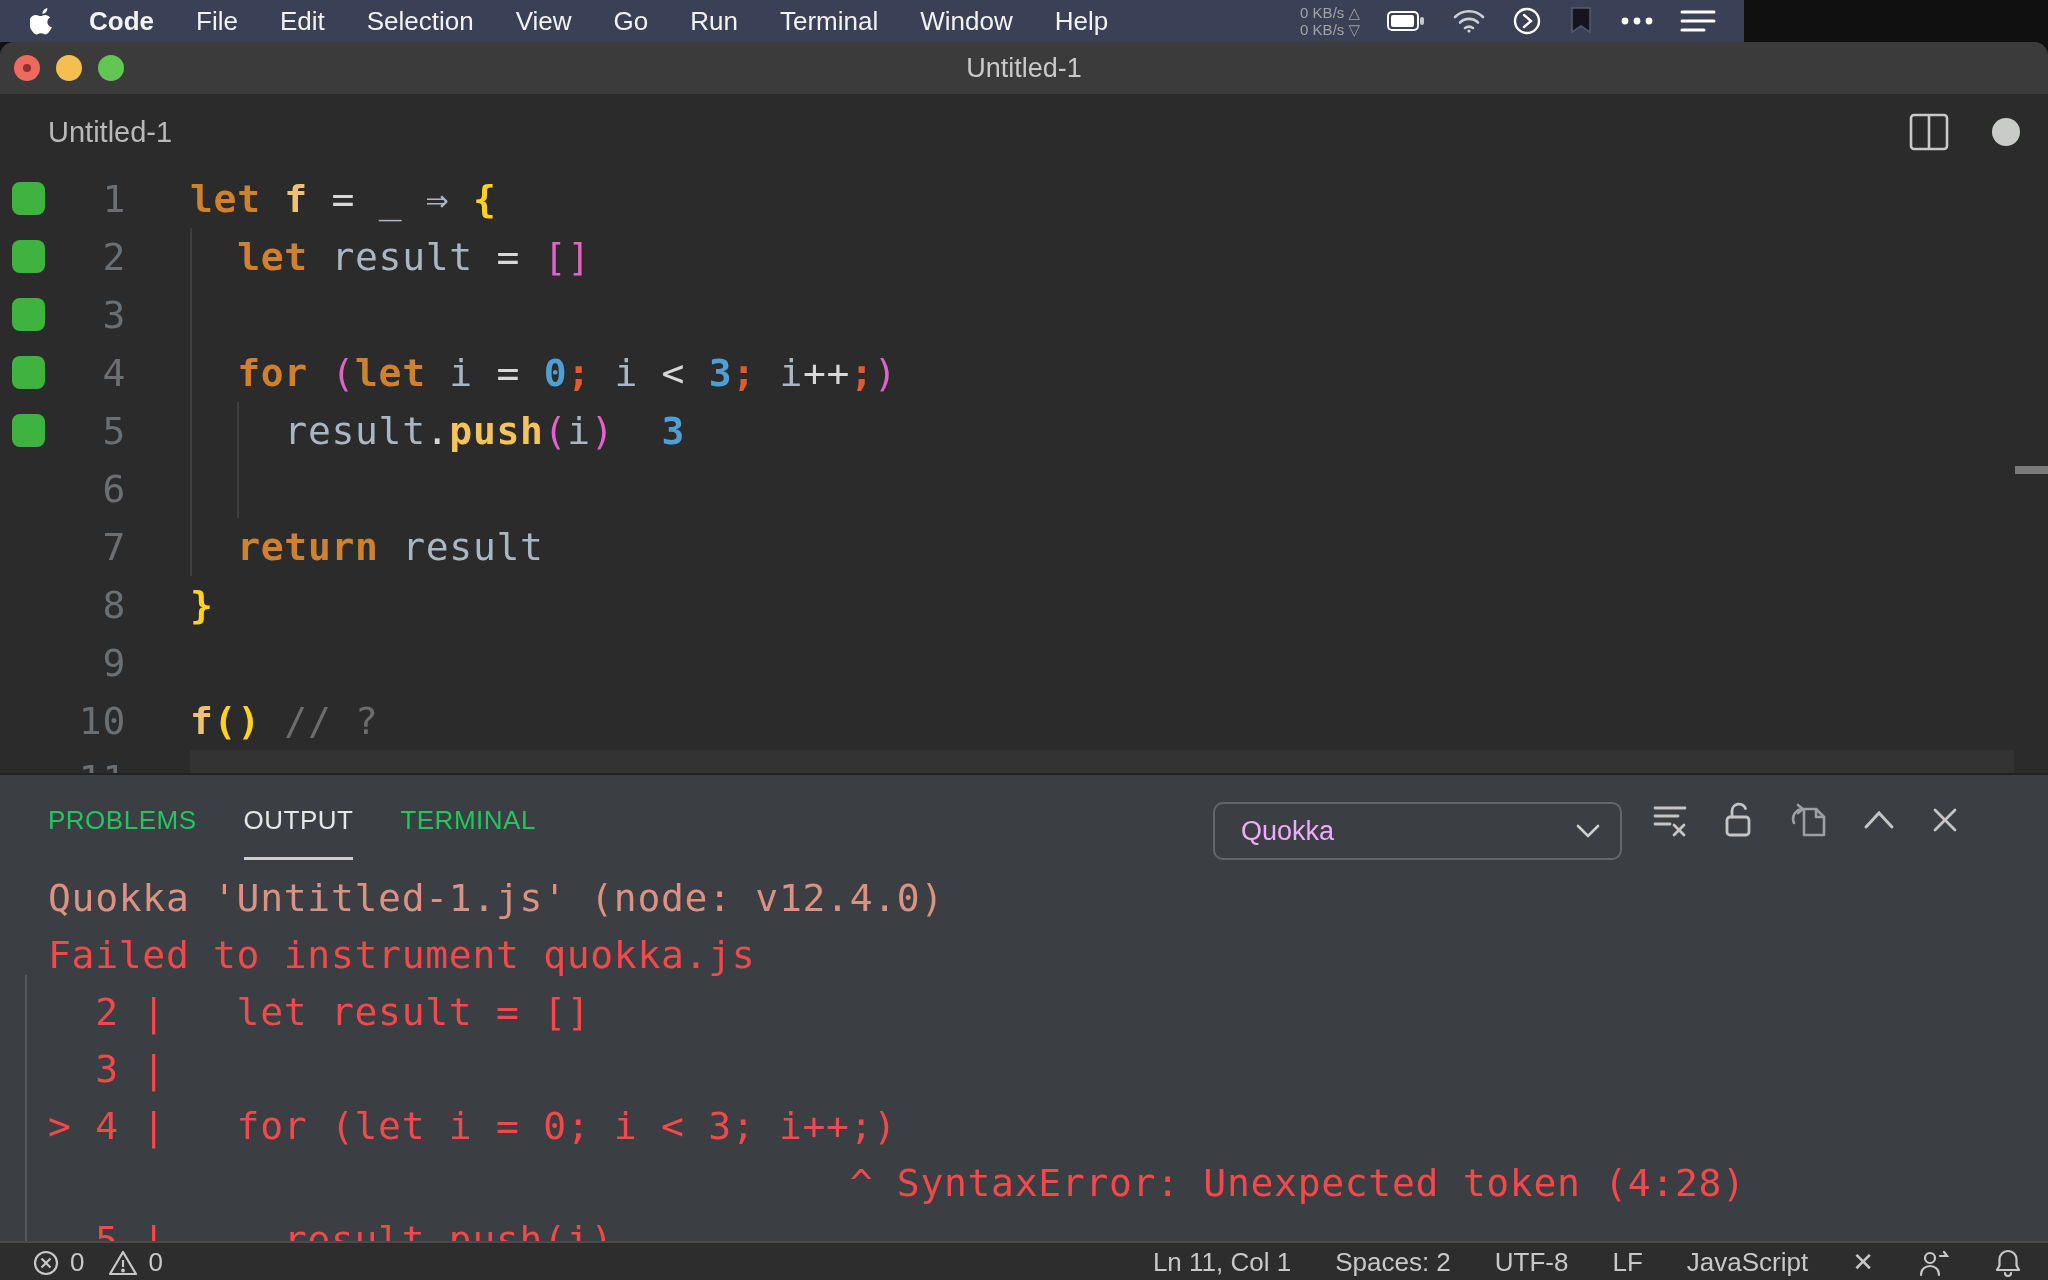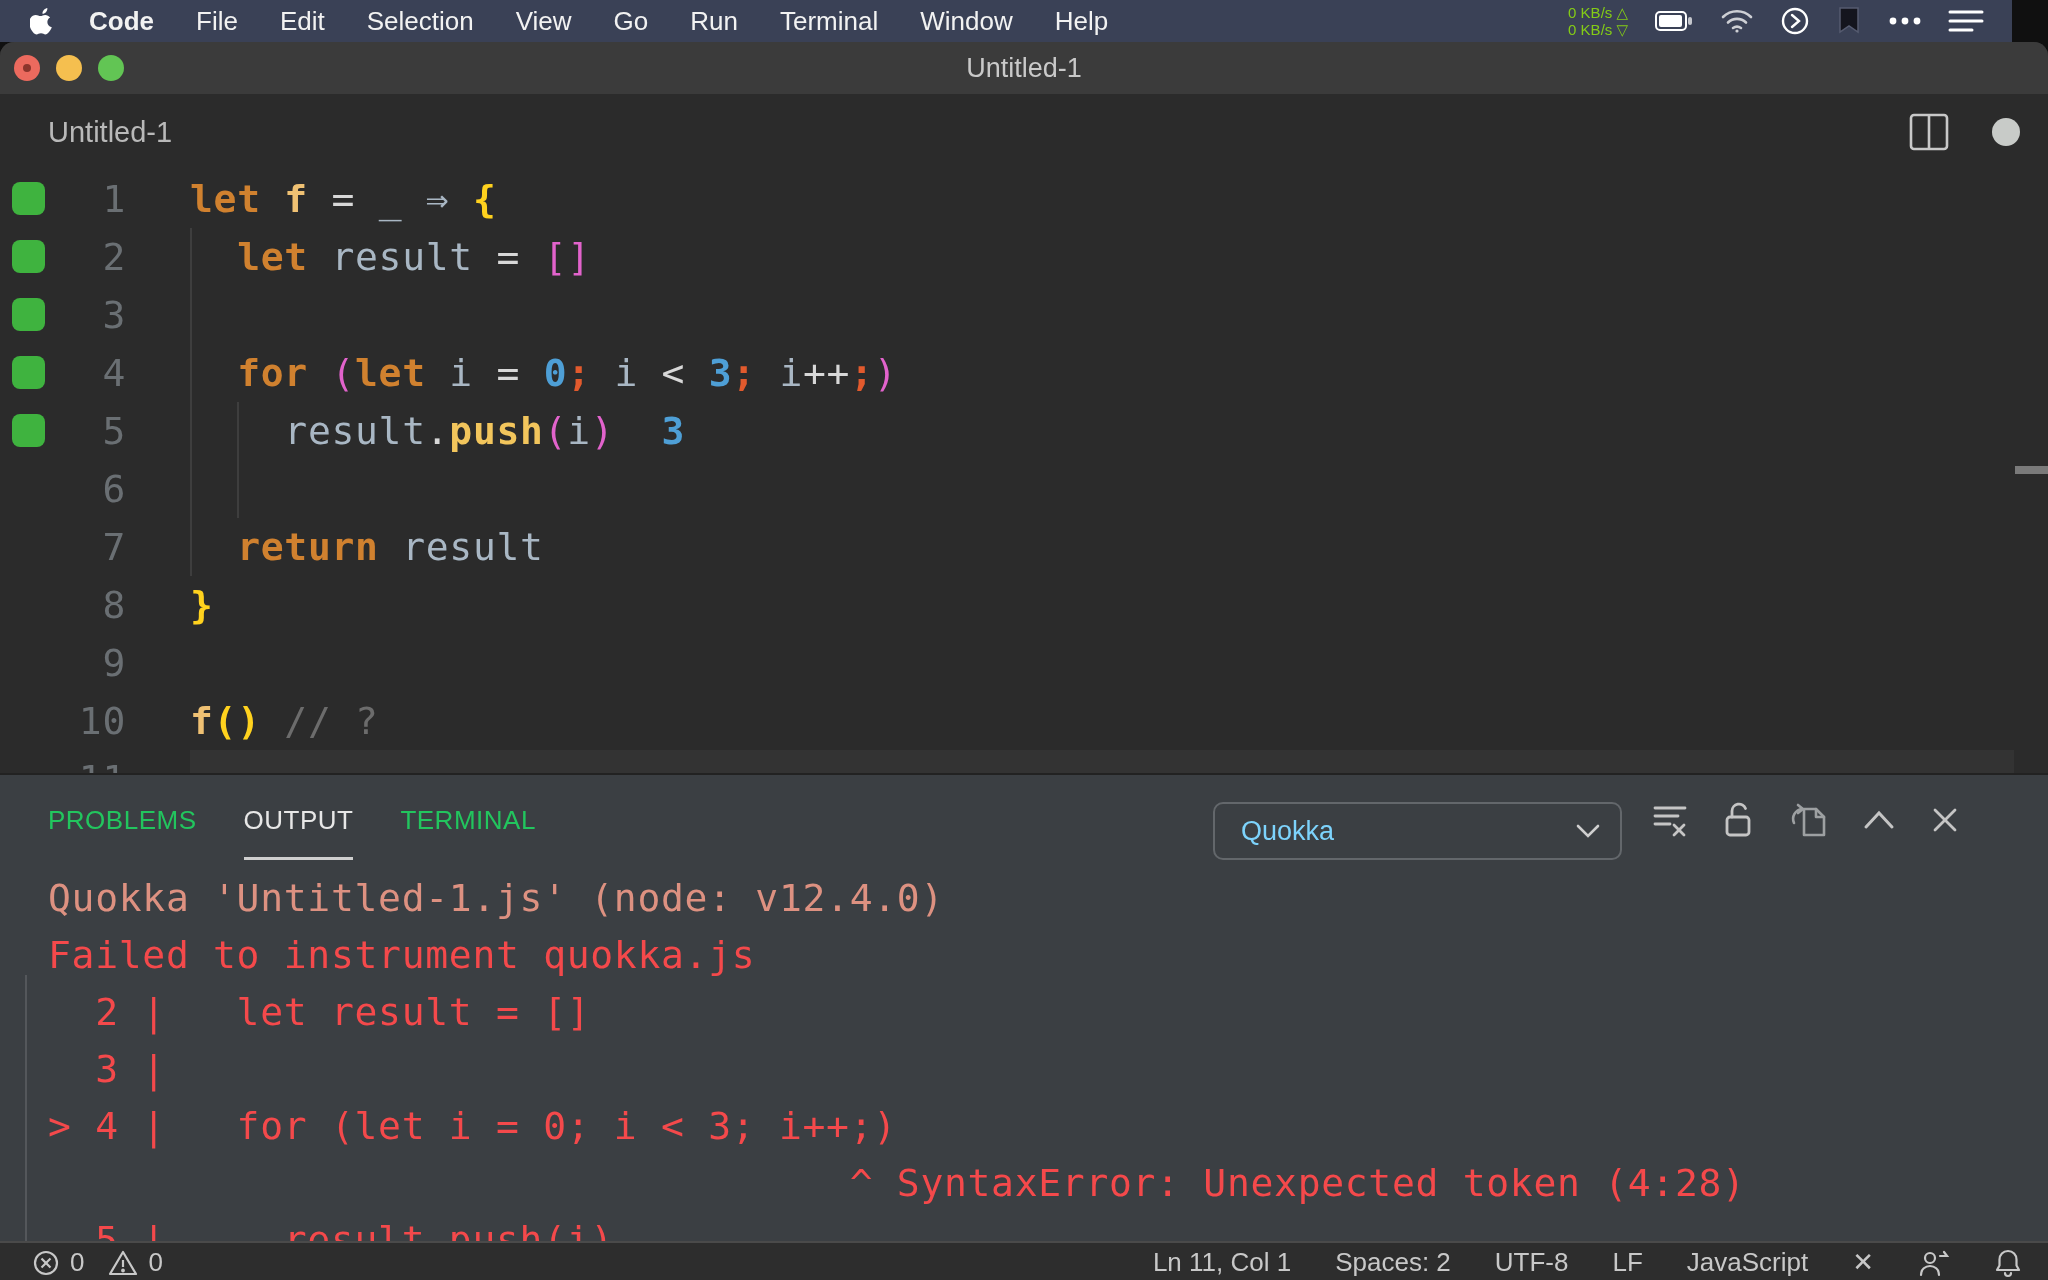--- a/index.html
+++ b/index.html
@@ -1,25 +1,25 @@
 <!DOCTYPE html>
 <html><head>
 <meta charset="utf-8">
 <style>
   html,body{margin:0;padding:0;background:#000;}
   .screen{position:relative;width:2048px;height:1280px;overflow:hidden;background:#101010;font-family:"Liberation Sans",sans-serif;}
 
   
-  .menubar{position:absolute;top:0;left:0;width:2012px;height:42px;background:#3A4156;display:flex;align-items:center;color:#F2F2F2;font-size:26px;}
+  .menubar{position:absolute;top:0;left:0;width:1744px;height:42px;background:#3A4156;display:flex;align-items:center;color:#F2F2F2;font-size:26px;}
   .apple{padding:0 14px 0 30px;display:flex;align-items:center;}
   .menu-items{display:flex;align-items:center;height:100%;}
   .menu-item{padding:0 21px;line-height:42px;}
   .menu-item.app-name{font-weight:bold;}
   .menu-right{margin-left:auto;display:flex;align-items:center;gap:26px;padding-right:28px;}
-  .net{font-size:15px;line-height:17px;text-align:center;color:#84cc16;white-space:nowrap;}
+  .net{font-size:15px;line-height:17px;text-align:center;color:#a3a3a3;white-space:nowrap;}
   .mb-icon{display:flex;align-items:center;}
 
   
   .window{position:absolute;top:42px;left:0;width:2048px;height:1238px;background:#2B2B2B;border-radius:14px 14px 0 0;overflow:hidden;}
 
   .titlebar{position:absolute;top:0;left:0;right:0;height:52px;background:#3B3B3B;}
   .tl{position:absolute;top:13px;width:26px;height:26px;border-radius:50%;}
   .tl.red{left:14px;background:#EC6A5E;}
   .tl.red .dot{position:absolute;left:9px;top:9px;width:8px;height:8px;border-radius:50%;background:#8C352C;}
   .tl.yellow{left:56px;background:#F5BF4F;}
@@ -58,21 +58,21 @@
   .c-cm{color:#6C6C6C;}
   .c-pl{color:#D8D8D8;}
 
   
   .panel{position:absolute;left:0;right:0;top:731px;height:468px;background:#3B3F43;border-top:2px solid #222222;overflow:hidden;}
   .panel-tabs{position:absolute;left:48px;top:0;height:90px;display:flex;gap:47px;align-items:center;}
   .panel-tab{position:relative;height:90px;display:flex;align-items:center;color:#22c55e;font-size:26px;letter-spacing:0.5px;}
   .panel-tab.active{color:#E7E7E7;}
   .panel-tab.active::after{content:"";position:absolute;left:0;right:0;bottom:5px;height:3px;background:#CFCFCF;}
 
-  .dropdown{position:absolute;left:1213px;top:27px;width:405px;height:54px;border:2px solid #63676B;border-radius:10px;display:flex;align-items:center;color:#7dd3fc;font-size:27px;}
+  .dropdown{position:absolute;left:1213px;top:27px;width:405px;height:54px;border:2px solid #63676B;border-radius:10px;display:flex;align-items:center;color:#f0abfc;font-size:27px;}
   .dropdown-value{padding-left:26px;flex:1;}
   .dropdown .chev{padding-right:20px;display:flex;align-items:center;}
 
   .panel-actions{position:absolute;left:1652px;top:0;height:90px;display:flex;align-items:center;gap:34px;}
   .pa-icon{display:flex;align-items:center;}
 
   .output{position:absolute;left:0;top:95px;right:0;bottom:0;}
   .out-row{height:57px;line-height:57px;padding-left:48px;white-space:pre;}
   .out-salmon{color:#DD9181;}
   .out-red{color:#F4494B;}

